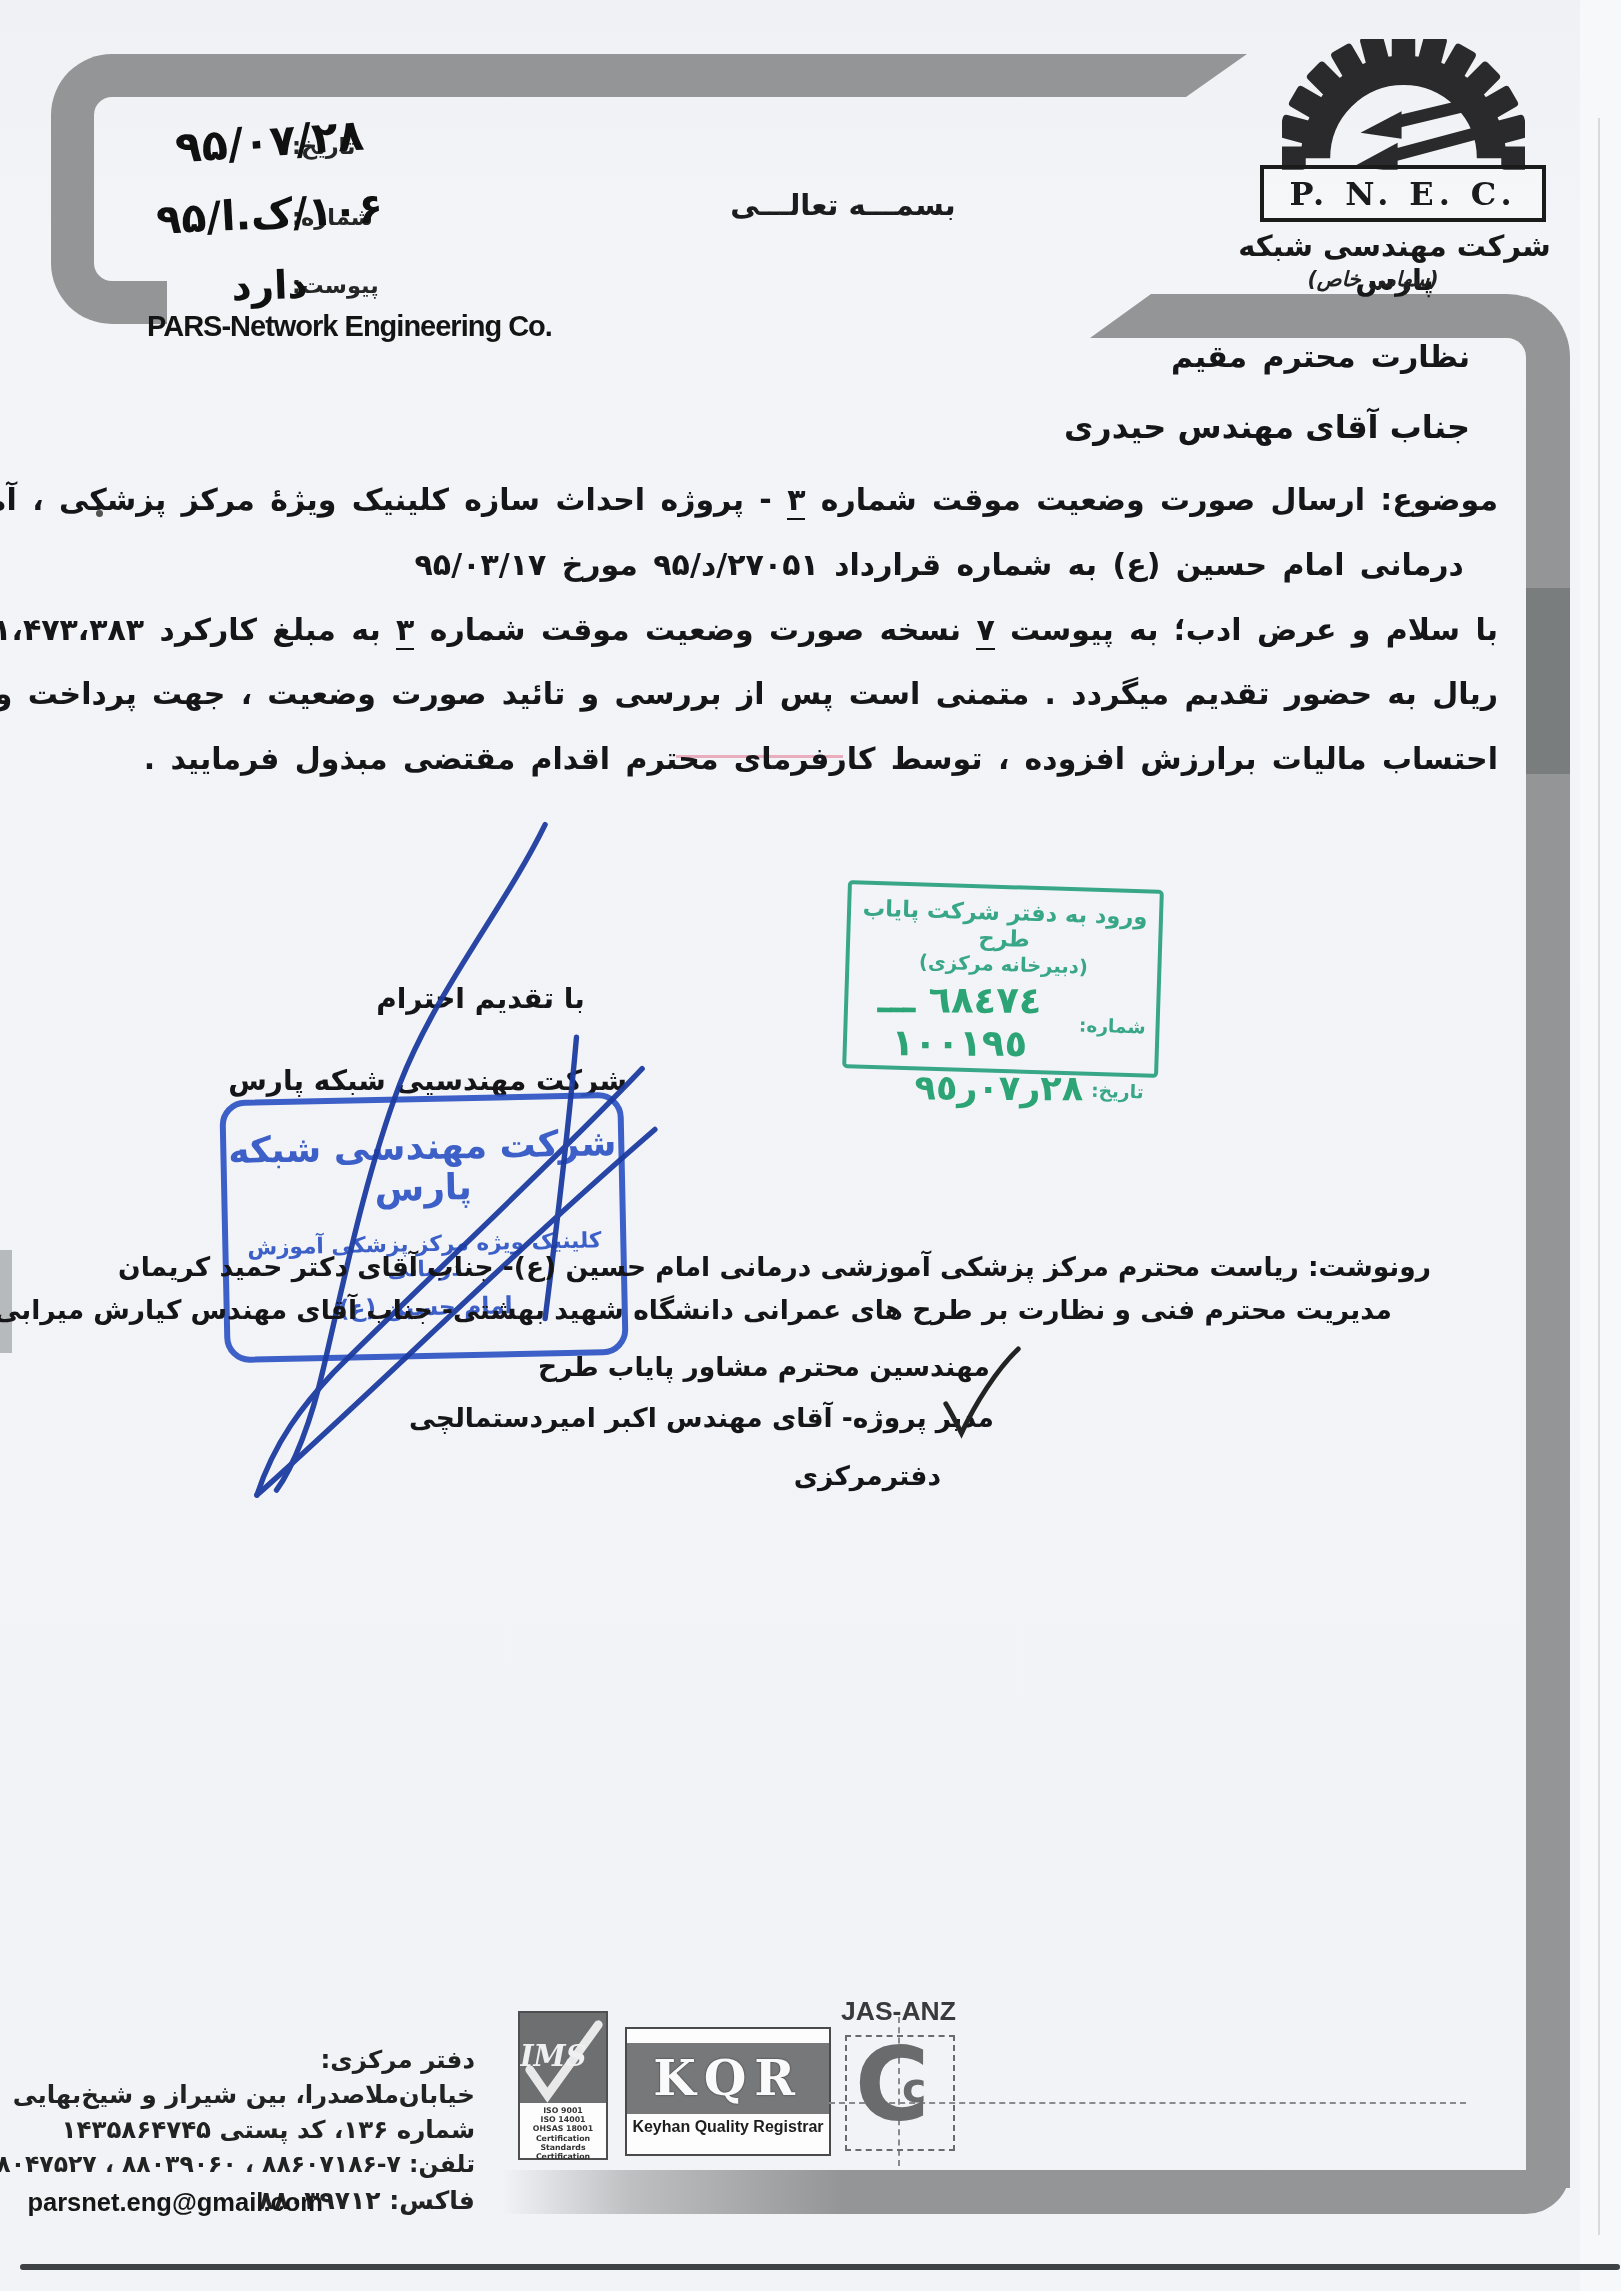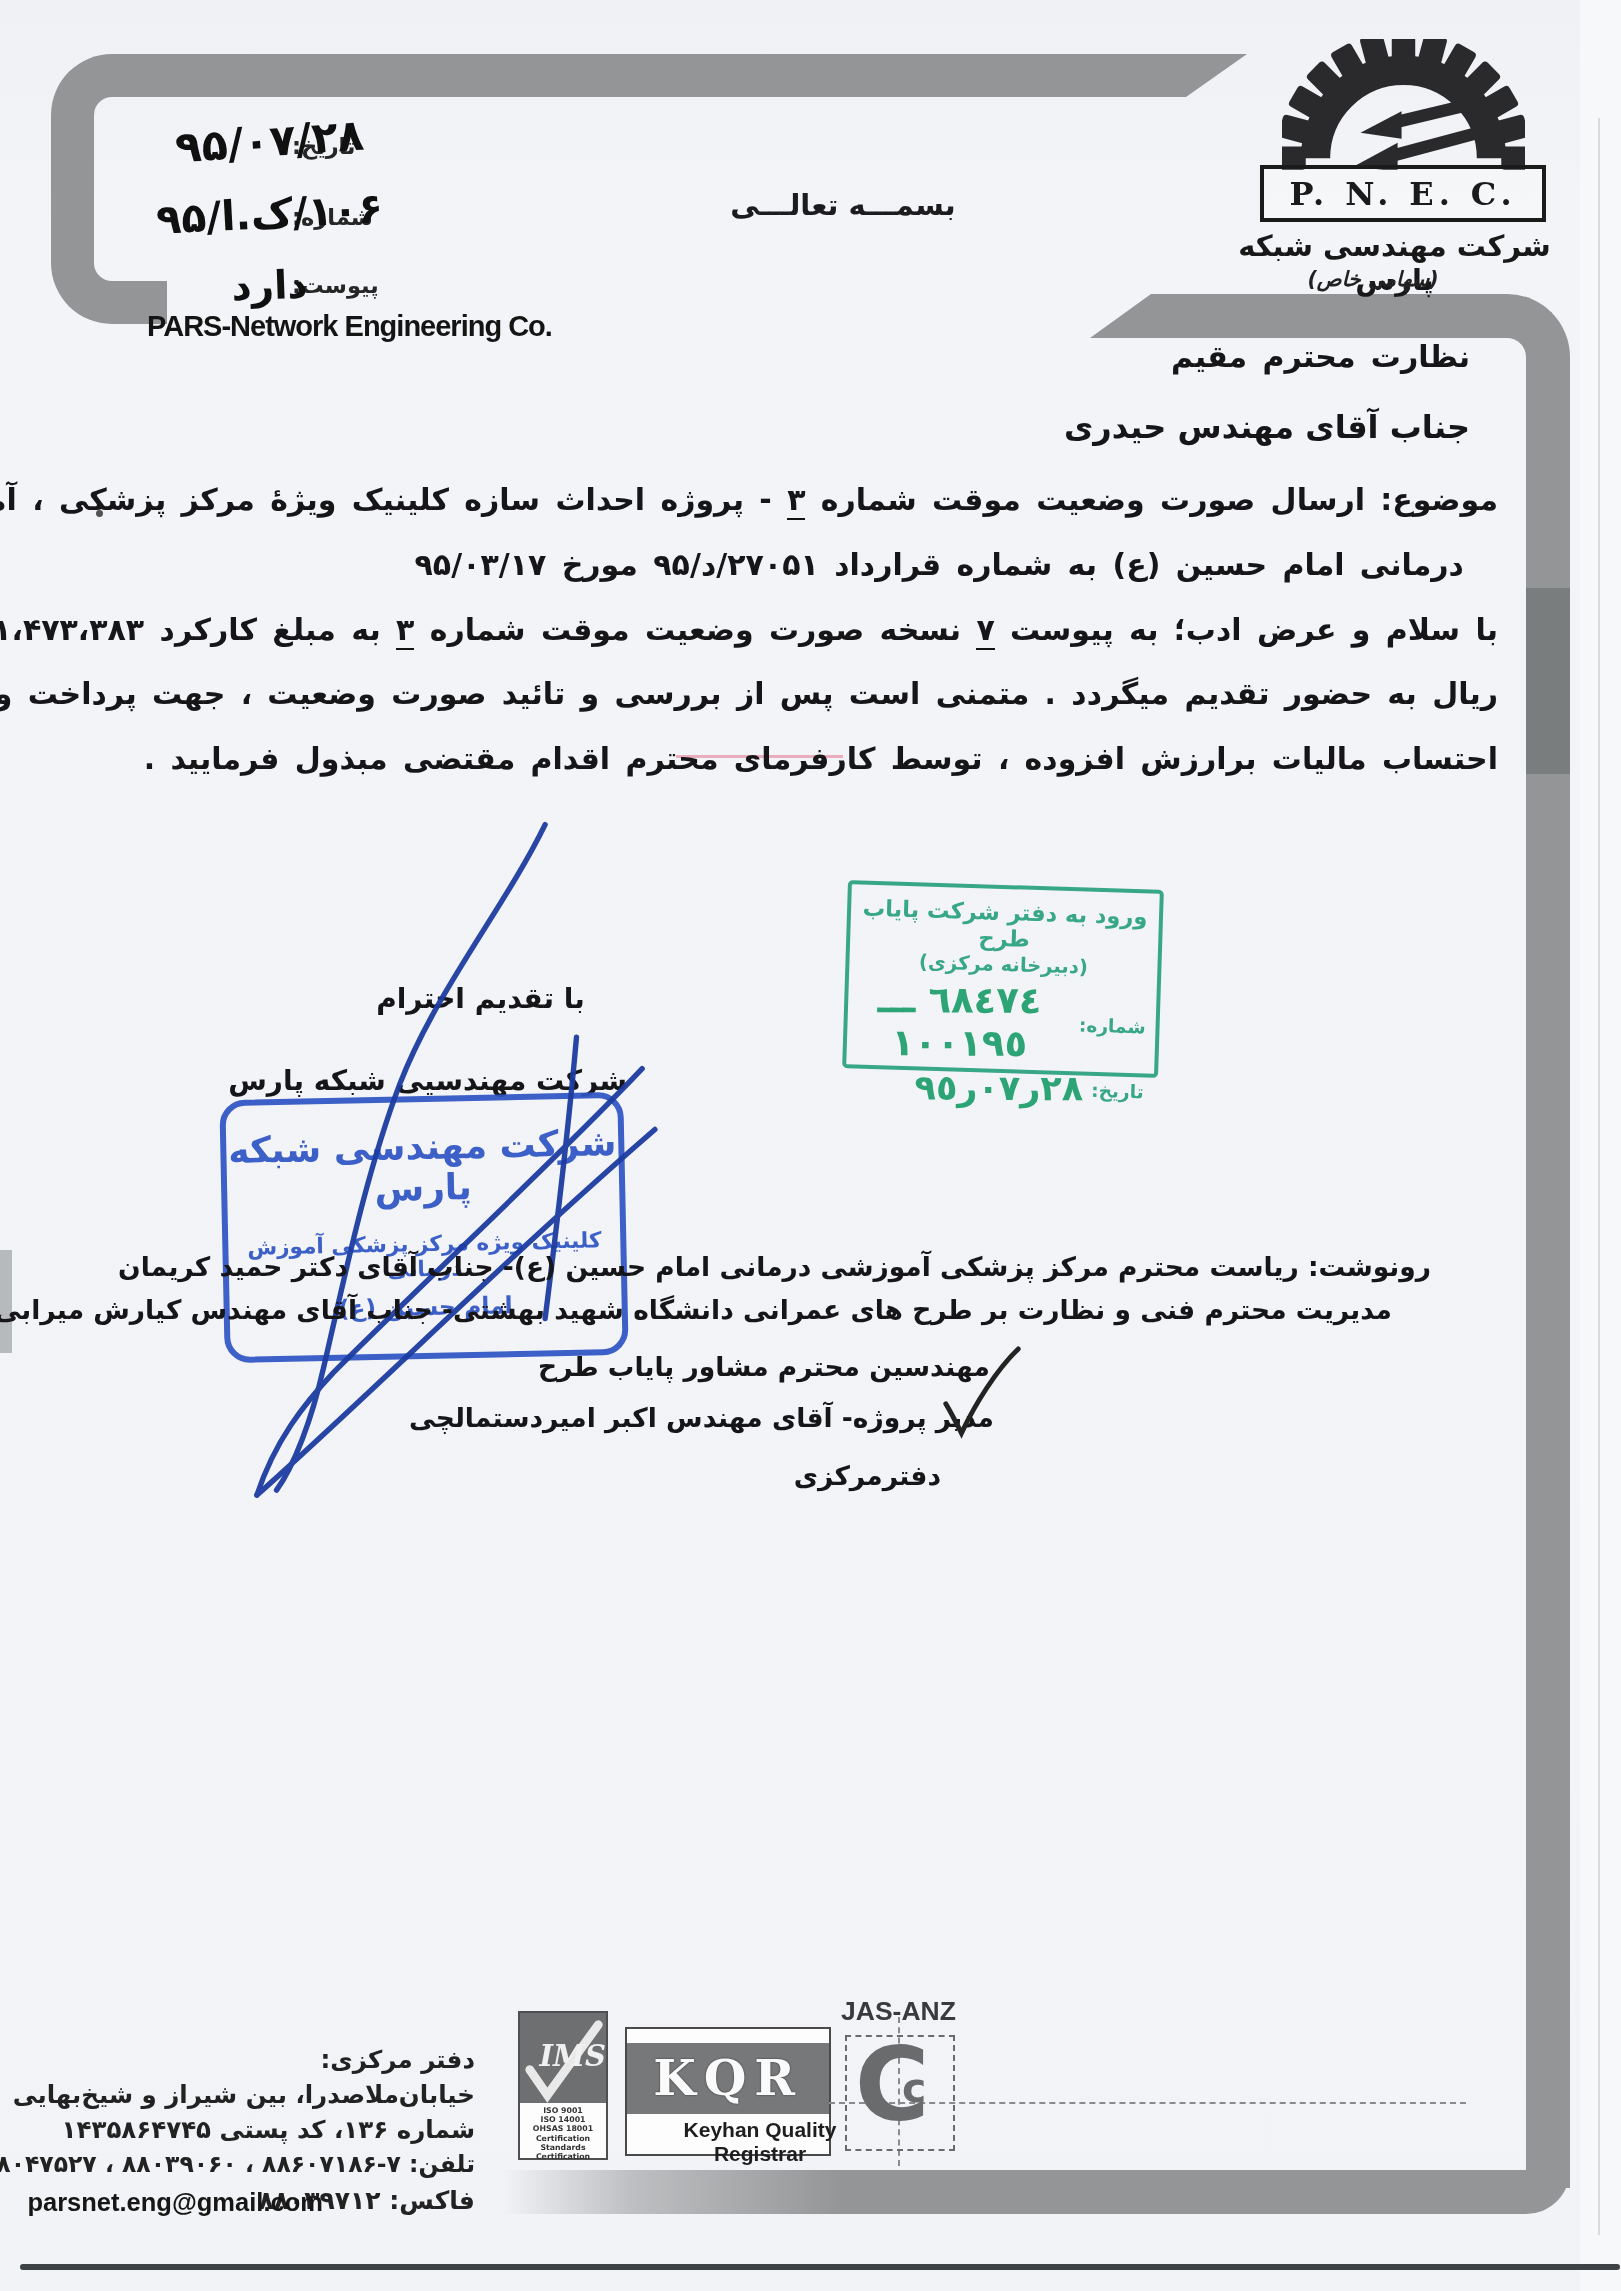--- a/index.html
+++ b/index.html
@@ -60,29 +60,29 @@
     color:#2fa383;text-align:center;opacity:.95;}
   .green-stamp .g1{margin-top:9.8px;font-size:22.5px;font-weight:700;}
   .green-stamp .g2{margin-top:2px;font-size:19.6px;font-weight:700;}
   .green-row{direction:rtl;display:flex;align-items:center;justify-content:flex-start;
     padding-right:9.8px;gap:7.8px;}
   .green-row .lbl{font-size:18.6px;font-weight:700;}
   .green-hand{font-weight:700;color:#23a06f;transform:rotate(-1.5deg);}
   
   .ims{left:518px;top:2011px;width:90px;height:149px;box-sizing:border-box;border:2px solid #4f4f51;background:#fdfdfd;}
   .ims-top{position:relative;width:100%;height:90px;background:#6e6f71;overflow:hidden;}
-  .ims-top span{position:absolute;left:0;top:25.5px;width:100%;text-align:right;
+  .ims-top span{position:absolute;left:0;top:25.5px;width:100%;text-align:left;
     font-family:"DejaVu Serif",serif;font-style:italic;font-weight:700;font-size:29px;color:#f0f0f0;}
   .ims-lines{padding-top:2.9px;text-align:center;font-size:7.8px;line-height:9.3px;font-weight:700;color:#333;}
   .kqr{left:625px;top:2027px;width:206px;height:129px;box-sizing:border-box;border:2.9px solid #4a4a4c;background:#fdfdfd;}
   .kqr-mid{margin-top:13.7px;width:100%;height:71px;background:#77787a;display:flex;align-items:center;justify-content:center;}
   .kqr-mid span{font-family:"DejaVu Serif",serif;font-weight:700;font-size:49px;letter-spacing:7.8px;
     color:#fafafa;text-shadow:0 0 2px #2e2e2e;}
   .kqr-cap{width:100%;text-align:center;margin-top:3.9px;font-family:"Liberation Sans",sans-serif;
-    font-weight:700;font-size:21px;color:#1e1e1e;padding-left:32px;}
+    font-weight:700;font-size:16px;color:#1e1e1e;}
   .jasanz-label{left:841px;top:1996px;width:137px;font-family:"Liberation Sans",sans-serif;
     font-weight:700;font-size:26.5px;color:#3a3a3c;}
   .jasanz-box{left:845px;top:2035px;width:110px;height:116px;box-sizing:border-box;border:2px dashed #6a6a6c;}
   .jasanz-c{position:absolute;left:7.8px;top:-11.8px;font-weight:700;font-size:102px;color:#6a6b6d;
     font-family:"DejaVu Sans",sans-serif;}
   .jasanz-c-small{position:absolute;left:55px;top:27.4px;font-weight:700;font-size:41px;color:#6a6b6d;}
   .dash-h{left:829px;top:2102px;width:637px;height:0;border-top:2px dashed #8a8a8c;}
   .dash-v{left:898px;top:2017px;width:0;height:149px;border-left:2px dashed #8a8a8c;}
   
   .footer-line{direction:rtl;text-align:right;white-space:nowrap;font-weight:700;color:#222;}

